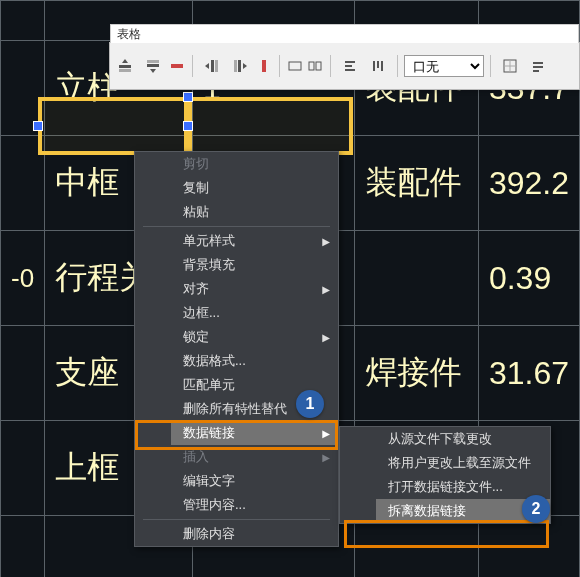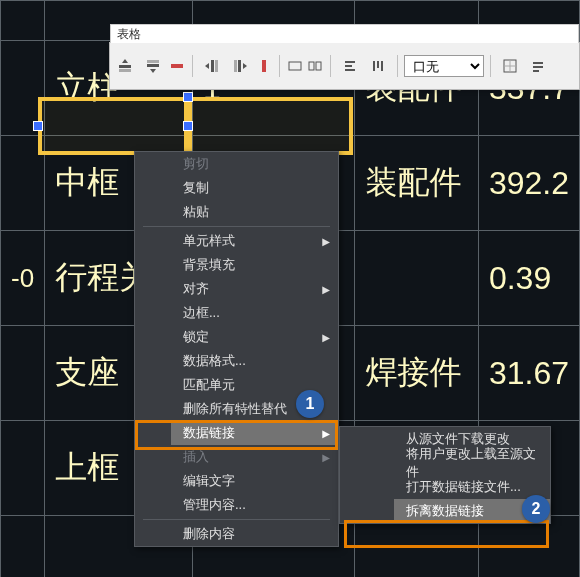--- a/index.html
+++ b/index.html
@@ -40,21 +40,21 @@
   .ctx-menu { position: absolute; top: 151px; left: 134px; width: 205px; background: #3a3d42; border: 1px solid #565a60; box-shadow: 2px 2px 6px rgba(0,0,0,0.5); font-size: 13px; z-index: 10; }
   .ctx-item { display: flex; align-items: center; height: 24px; padding: 0 8px 0 12px; color: #e0e0e0; cursor: pointer; position: relative; margin-left: 36px; }
   .ctx-item.disabled { color: #7a7e85; cursor: default; }
   .ctx-item.hovered { background: #737373; color: #fff; }
   .ctx-item .arrow { margin-left: auto; font-size: 10px; color: inherit; }
   .ctx-sep { height: 1px; background: #565a60; margin: 2px 8px; }
   .ctx-highlight { position: absolute; border: 3px solid #e67e00; pointer-events: none; z-index: 20; }
   .hl1 { top: 420px; left: 135px; width: 203px; height: 30px; }
   .hl2 { top: 520px; left: 344px; width: 205px; height: 28px; }
   
-  .submenu { position: absolute; top: 426px; left: 339px; width: 212px; background: #3a3d42; border: 1px solid #565a60; box-shadow: 2px 2px 6px rgba(0,0,0,0.5); font-size: 13px; z-index: 15; padding-left: 18px; }
+  .submenu { position: absolute; top: 426px; left: 339px; width: 212px; background: #3a3d42; border: 1px solid #565a60; box-shadow: 2px 2px 6px rgba(0,0,0,0.5); font-size: 13px; z-index: 15; }
   
   .badge { position: absolute; width: 28px; height: 28px; border-radius: 50%; background: #2b5fa8; color: #fff; display: flex; align-items: center; justify-content: center; font-size: 16px; font-weight: bold; z-index: 30; box-shadow: 0 1px 3px rgba(0,0,0,0.4); }
   .b1 { top: 390px; left: 296px; }
   .b2 { top: 495px; left: 522px; }
   
   svg.ico { width: 14px; height: 14px; }
 </style>
 </head>
 <body>
 

